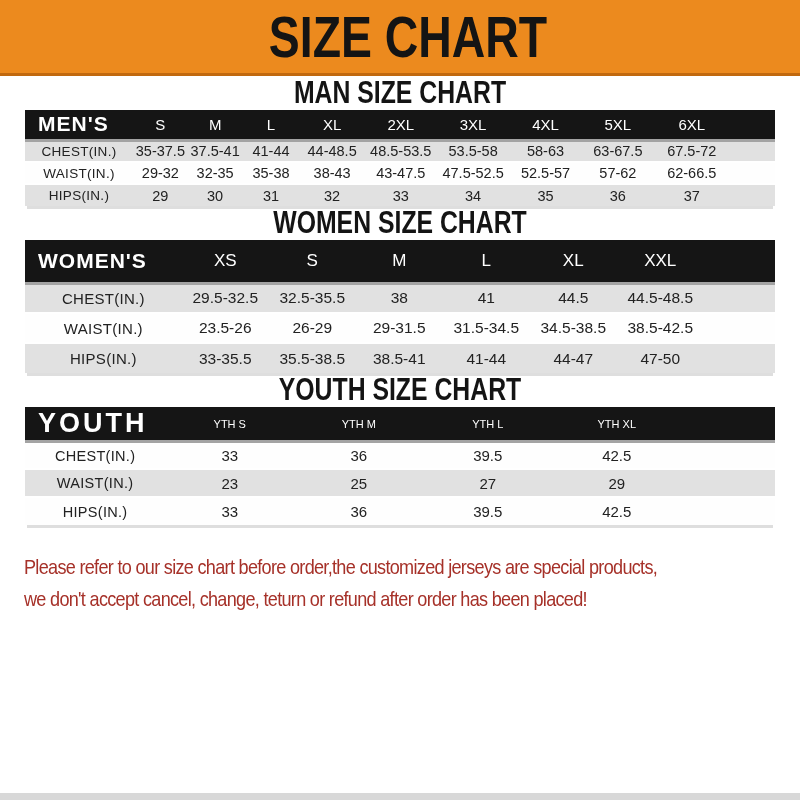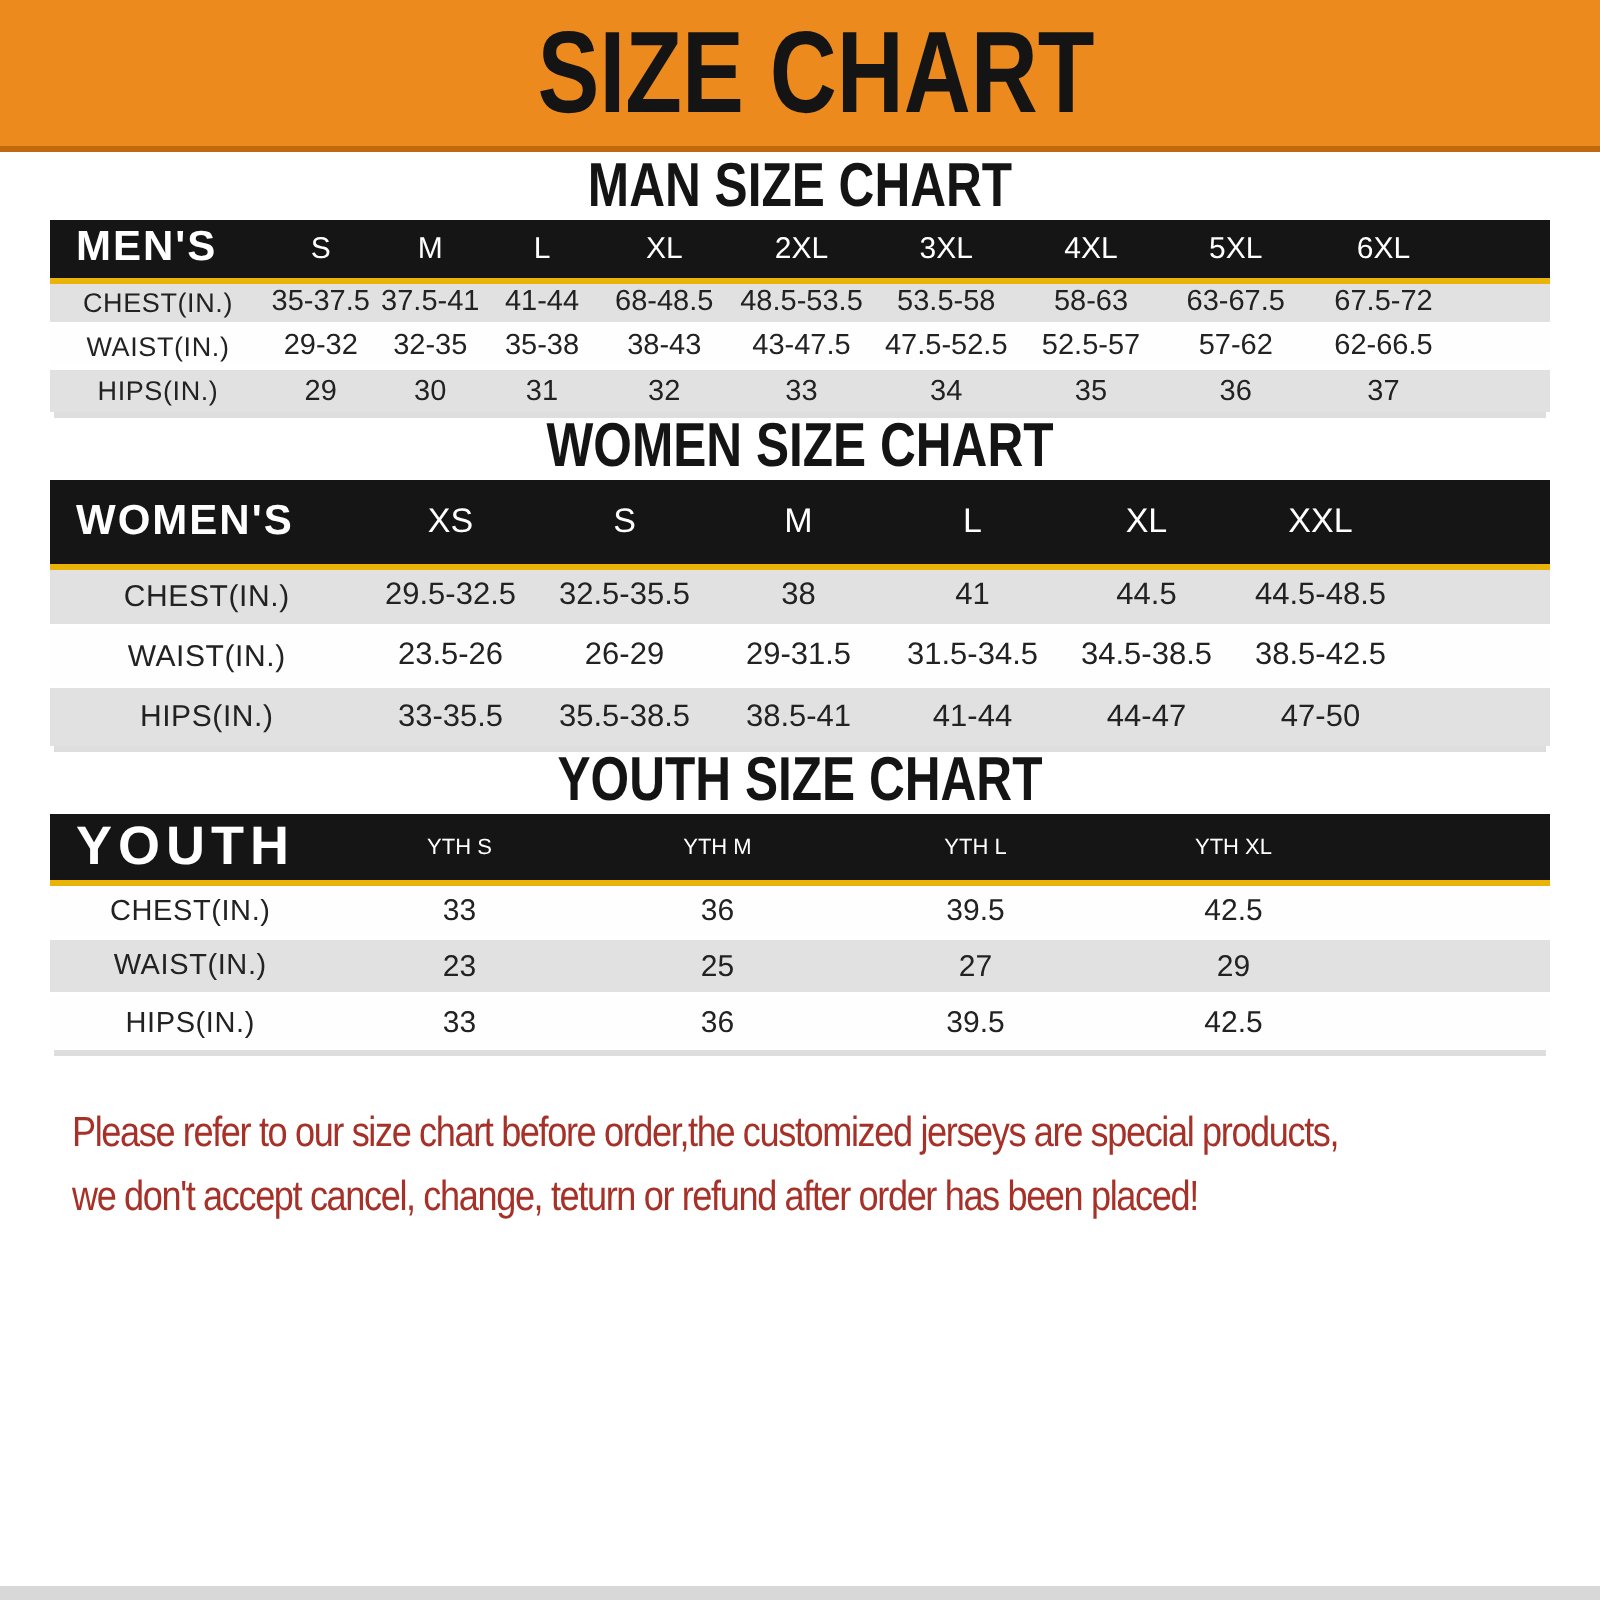--- a/index.html
+++ b/index.html
@@ -41,21 +41,21 @@
     width:750px;margin:0 auto;border-collapse:collapse;table-layout:fixed;
     box-shadow:0 5px 0 -2px rgba(0,0,0,0.13);
   }
   .tbl-men{margin-top:12px;}
   .tbl-women{margin-top:14px;}
   .tbl-youth{margin-top:14px;}
   .tbl thead th{
     background:var(--bar-black);color:#fff;font-weight:normal;
     text-align:center;padding:0;
   }
-  .tbl thead tr{border-bottom:3px solid #eab308;}
+  .tbl thead tr{border-bottom:3px solid #a3a3a3;}
   .tbl tbody tr{border-bottom:2px solid #fff;}
   .tbl tbody tr:last-child{border-bottom:none;}
   .tbl tbody tr.odd td{background:var(--row-gray);}
   .tbl tbody tr.even td{background:#FEFEFE;}
   .tbl td{text-align:center;padding:0;color:#222;}
   .tbl th.corner{
     text-align:left;padding-left:13px;font-weight:bold;letter-spacing:1px;
   }
   .tbl td.rowlabel{letter-spacing:0.3px;}
   
@@ -86,21 +86,21 @@
   
   .tbl-youth thead th{height:34px;font-size:11px;}
   .tbl-youth tbody td{height:28px;font-size:15px;}
   .tbl-youth th.corner{font-size:27px;letter-spacing:3px;}
   .tbl-youth td.rowlabel{font-size:14.5px;}
   .tbl-youth th:nth-child(1){width:18.7%;}
   .tbl-youth th:nth-child(2),.tbl-youth th:nth-child(3),
   .tbl-youth th:nth-child(4),.tbl-youth th:nth-child(5){width:17.2%;}
   .tbl-youth th:nth-child(6){width:12.5%;}
   
-  .footer{margin-top:26px;padding-left:36px;}
+  .footer{margin-top:26px;padding-left:24px;}
   .notice-line{
     color:var(--notice-red);font-size:21px;line-height:32px;
     letter-spacing:-0.8px;white-space:nowrap;
     transform:scaleX(0.86);transform-origin:0 50%;
   }
   .bottom-strip{
     position:absolute;left:0;bottom:0;width:800px;height:7px;
     background:var(--bottom-strip);
   }
 </style>
@@ -128,21 +128,21 @@
           <th class="colhead">6XL</th>
           <th class="spacer"></th>
         </tr>
       </thead>
       <tbody>
         <tr class="odd">
           <td class="rowlabel">CHEST(IN.)</td>
           <td class="val">35-37.5</td>
           <td class="val">37.5-41</td>
           <td class="val">41-44</td>
-          <td class="val">68-48.5</td>
+          <td class="val">44-48.5</td>
           <td class="val">48.5-53.5</td>
           <td class="val">53.5-58</td>
           <td class="val">58-63</td>
           <td class="val">63-67.5</td>
           <td class="val">67.5-72</td>
           <td class="spacer"></td>
         </tr>
         <tr class="even">
           <td class="rowlabel">WAIST(IN.)</td>
           <td class="val">29-32</td>

